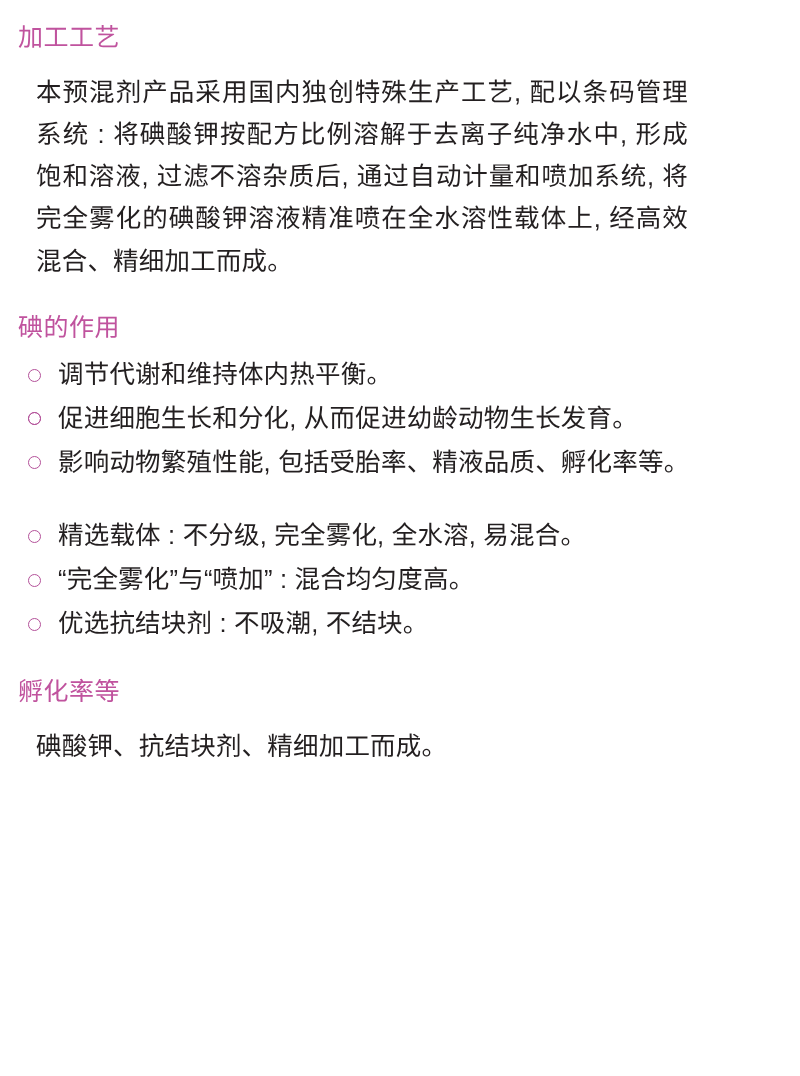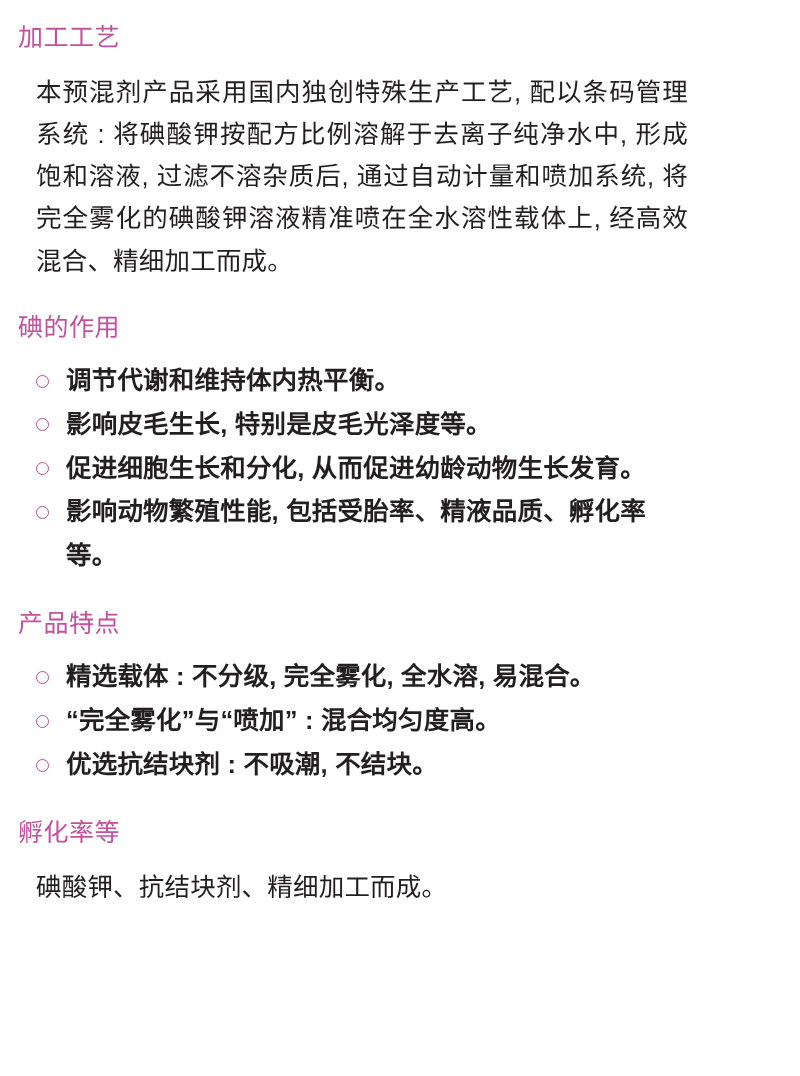--- a/index.html
+++ b/index.html
@@ -37,23 +37,22 @@
   .paragraph {
     font-size: 25.5px;
     line-height: 1.65;
     margin: 18px;
     text-align: justify;
     text-justify: inter-ideograph;
     letter-spacing: 0.2px;
   }
   ul.bullets {
     list-style: none;
-    margin: 16px;
+    margin: 8px;
     padding: 0;
-    font-weight: bold;
   }
   ul.bullets li {
     position: relative;
     padding-left: 32px;
     font-size: 25.5px;
     line-height: 1.72;
     letter-spacing: 0.2px;
   }
   ul.bullets li .marker {
     position: absolute;
@@ -79,35 +78,33 @@
 
   <section class="section">
     <h2 class="sec-title" style="color: rgb(192, 83, 158);">碘的作用</h2>
     <ul class="bullets">
       <li>
         <span class="marker" style="border-color: rgb(180, 82, 154);"></span>
         <span>调节代谢和维持体内热平衡。</span>
       </li>
       <li>
         <span class="marker" style="border-color: rgb(180, 82, 154);"></span>
-        <span>影响皮毛生长, 特别是皮毛光泽度等。</span>
       </li>
       <li>
         <span class="marker" style="border-color: rgb(180, 82, 154);"></span>
         <span>促进细胞生长和分化, 从而促进幼龄动物生长发育。</span>
       </li>
       <li>
         <span class="marker" style="border-color: rgb(180, 82, 154);"></span>
         <span>影响动物繁殖性能, 包括受胎率、精液品质、孵化率等。</span>
       </li>
     </ul>
   </section>
 
   <section class="section">
-    <h2 class="sec-title" style="color: rgb(192, 83, 158);">产品特点</h2>
     <ul class="bullets">
       <li>
         <span class="marker" style="border-color: rgb(180, 82, 154);"></span>
         <span>精选载体 : 不分级, 完全雾化, 全水溶, 易混合。</span>
       </li>
       <li>
         <span class="marker" style="border-color: rgb(180, 82, 154);"></span>
         <span>“完全雾化”与“喷加” : 混合均匀度高。</span>
       </li>
       <li>

